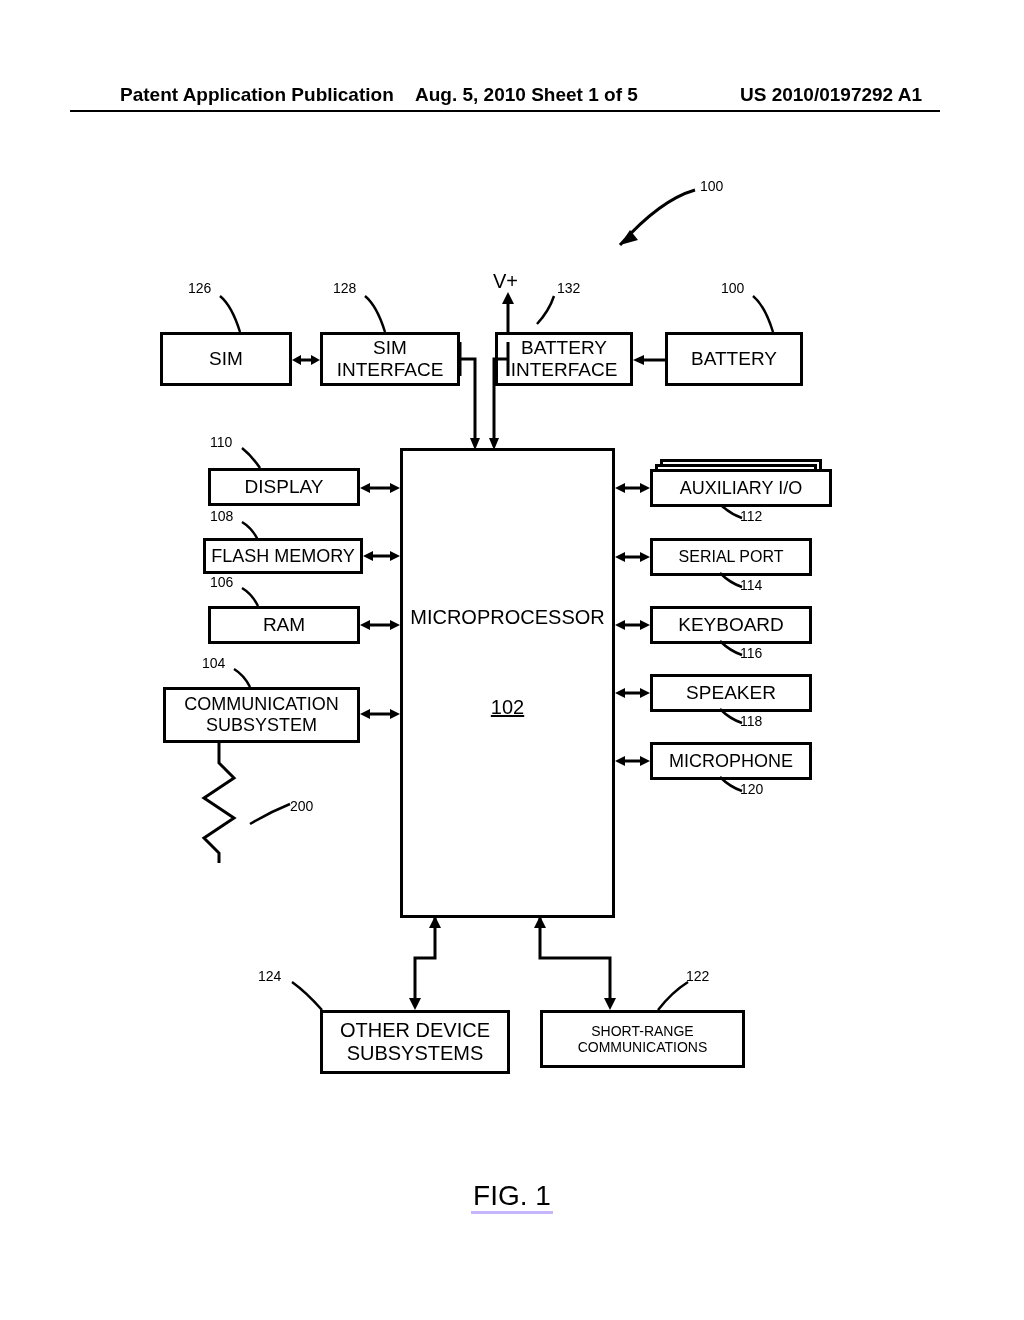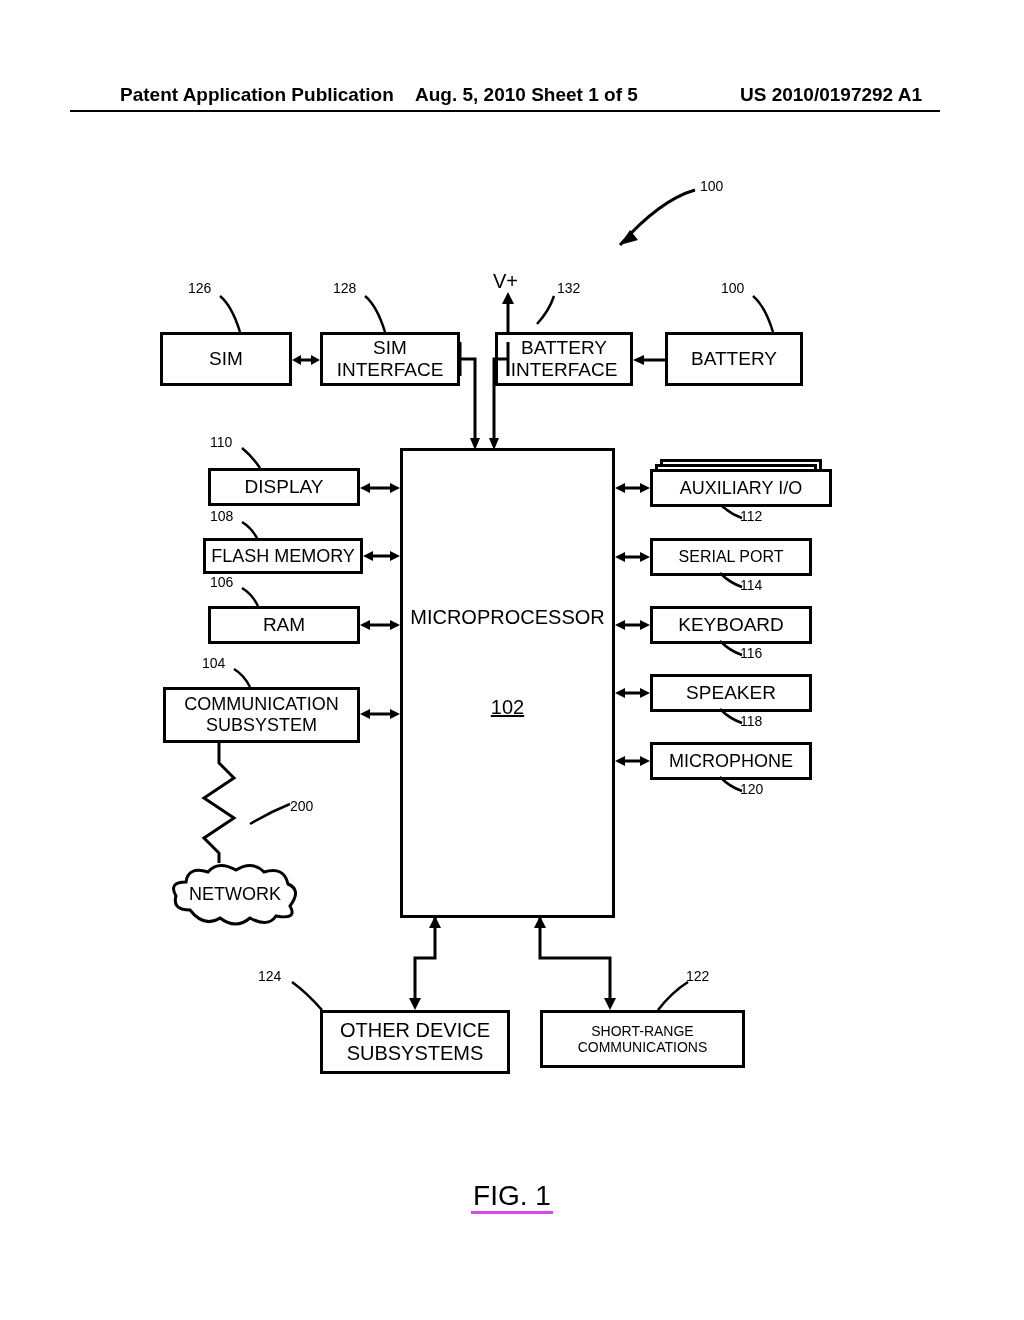--- a/index.html
+++ b/index.html
@@ -59,21 +59,21 @@
   }
 
   .fig-label {
     position: absolute;
     top: 1030px;
     width: 100%;
     text-align: center;
     font-size: 28px;
   }
   .fig-label span {
-    border-bottom: 3px solid #d946ef;
+    border-bottom: 3px solid #c4b5fd;
     padding: 0 2px;
   }
 
   .vplus {
     position: absolute;
     font-size: 20px;
   }
 
   svg.connector {
     position: absolute;
@@ -284,26 +284,20 @@
   </svg>
 
   <svg class="connector" style="left:204px; top:593px; width:40px; height:120px">
     <path d="M 15 0 L 15 20 L 30 35 L 0 55 L 30 75 L 0 95 L 15 110 L 15 120" stroke="#000" stroke-width="3" fill="none"></path>
   </svg>
   <div class="lbl" style="left:290px; top:648px">200</div>
   <svg class="connector" style="left:250px; top:654px; width:44px; height:24px">
       <path d="M 40 0 Q 20 8 0 20" stroke="#000" stroke-width="2.5" fill="none"></path>
     </svg>
 
-  <div class="cloud">
-    <svg viewBox="0 0 130 64">
-      <path d="M 20 48 Q 2 48 6 34 Q -2 20 16 20 Q 18 4 38 10 Q 48 -2 66 8 Q 82 -2 94 10 Q 114 4 118 22 Q 132 28 120 44 Q 128 58 106 54 Q 98 66 80 56 Q 66 68 50 56 Q 34 66 20 48 Z" stroke="#000" stroke-width="3" fill="#fff"></path>
-    </svg>
-    <span class="cloud-text">NETWORK</span>
-  </div>
 
   <div class="box" style="left:320px; top:860px; width:190px; height:64px; white-space:pre-line; font-size:20px">OTHER DEVICE
 SUBSYSTEMS</div>
   <div class="box" style="left:540px; top:860px; width:205px; height:58px; white-space:pre-line; font-size:14px">SHORT-RANGE
 COMMUNICATIONS</div>
 
   <div class="lbl" style="left:258px; top:818px">124</div>
   <svg class="connector" style="left:292px; top:832px; width:36px; height:30px">
       <path d="M 0 0 Q 14 10 30 28" stroke="#000" stroke-width="2.5" fill="none"></path>
     </svg>

